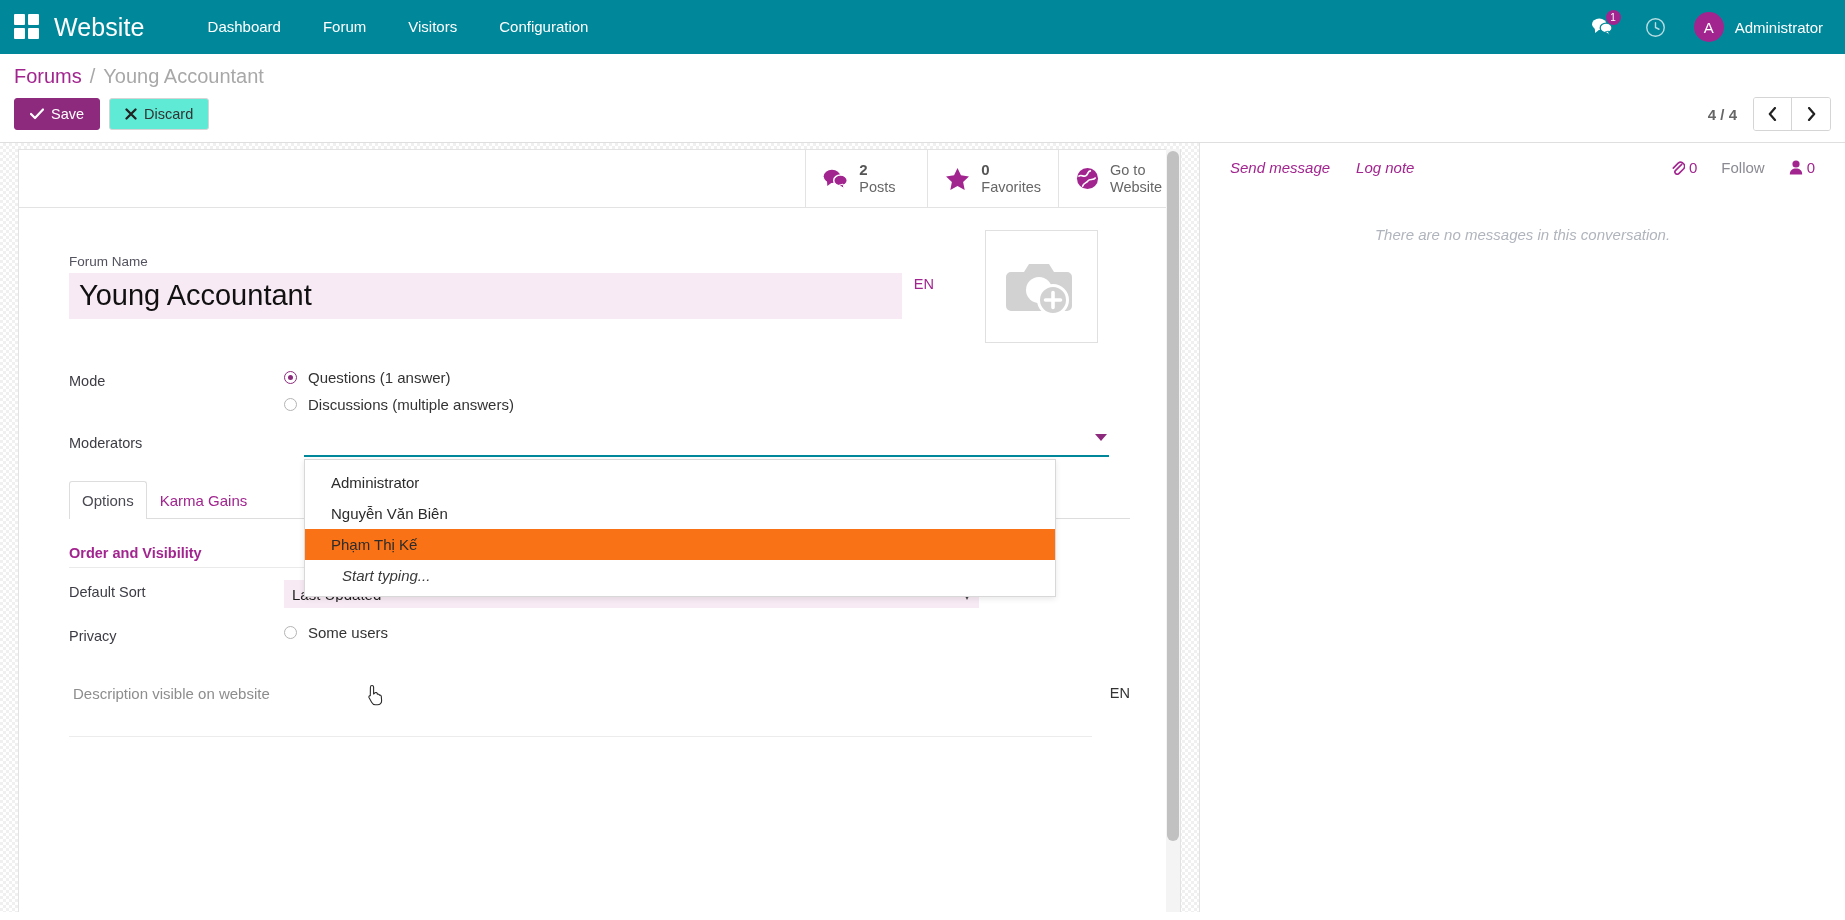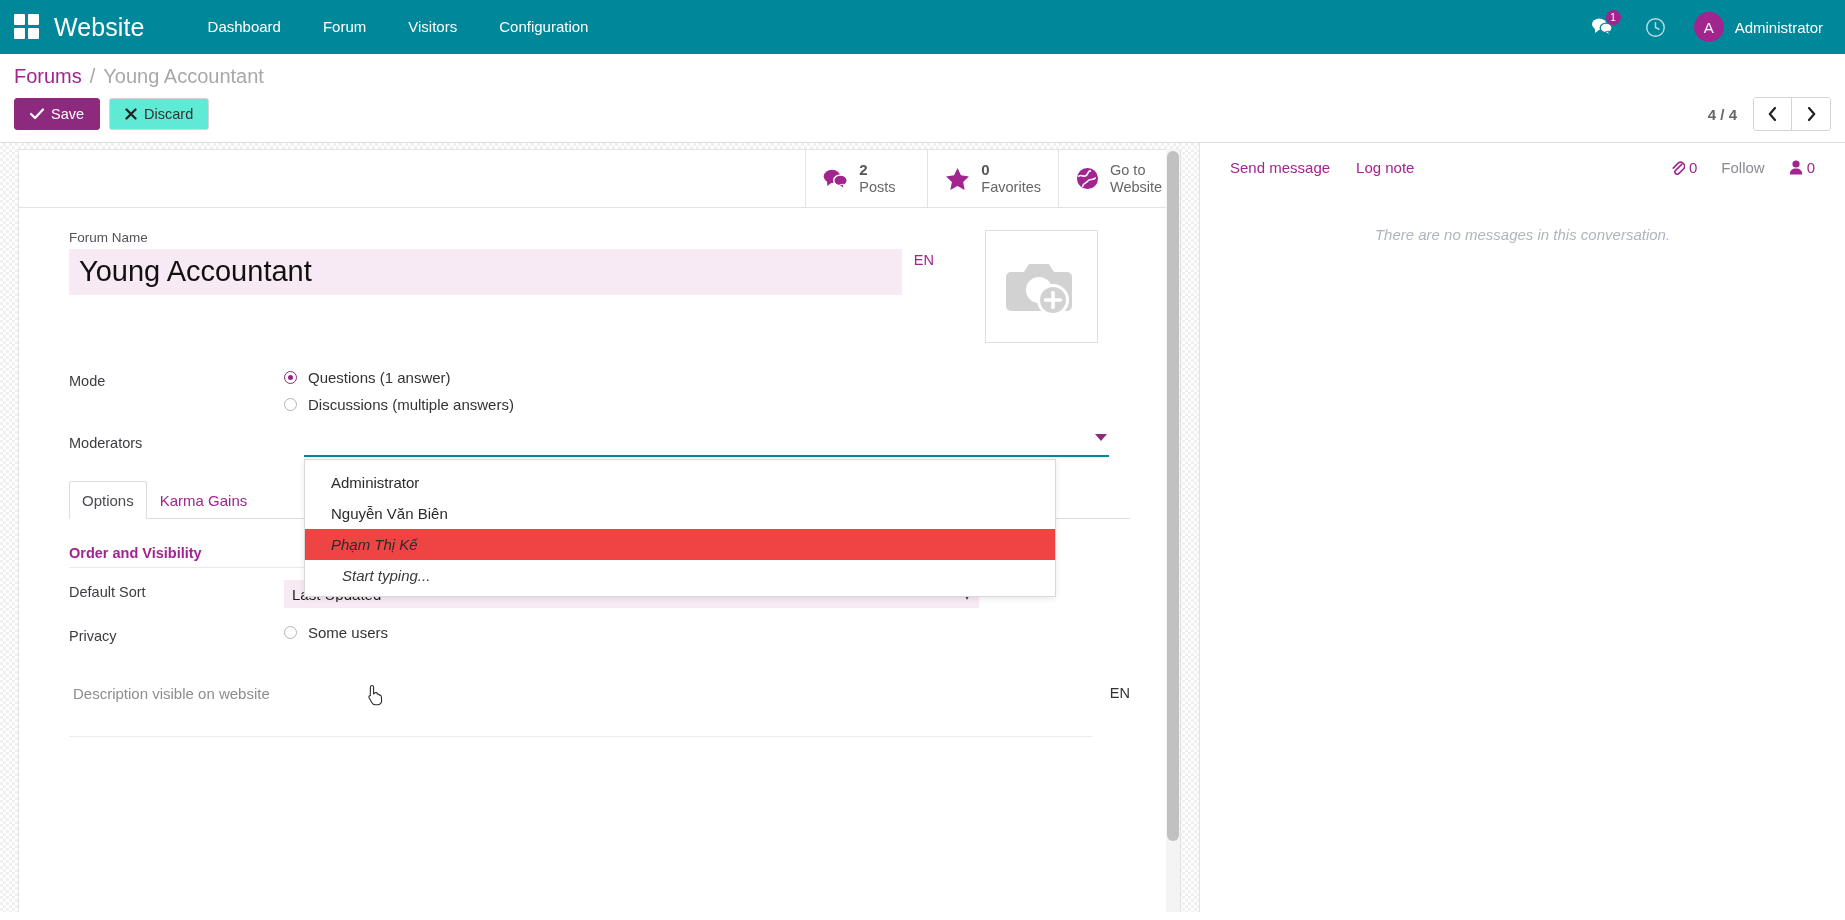--- a/index.html
+++ b/index.html
@@ -172,21 +172,21 @@
   }
   .stat-icon { color: #a2248f; flex-shrink: 0; display: flex; }
   .stat-txt { display: flex; flex-direction: column; line-height: 1.12; }
   .stat-val { font-size: 15px; color: #555555; font-weight: 700; }
   .stat-lbl { font-size: 14.5px; color: #666666; }
   .stat-lbl2 { font-size: 14.5px; color: #666666; }
 
   .sheet-body { padding: 22px 50px 0 50px; position: relative; }
 
   
-  .title-block { display: flex; align-items: flex-start; }
+  .title-block { display: flex; align-items: center; }
   .title-left { flex: 1; max-width: 880px; }
   .fld-label-sm { font-size: 13.5px; color: #53535f; margin-bottom: 4px; font-weight: 400; }
   .name-input-wrap { display: flex; align-items: stretch; max-width: 865px; }
   .name-input {
     flex: 1;
     background: #f8eaf4;
     border: none;
     font-size: 29px;
     color: #111111;
     padding: 4px 10px 6px 10px;
@@ -272,21 +272,21 @@
     box-shadow: 0 2px 6px rgba(0,0,0,0.09);
     z-index: 60;
     padding: 7px 0 5px 0;
   }
   .dd-item {
     padding: 7px 26px;
     font-size: 15px;
     color: #2b2b2b;
     cursor: pointer;
   }
-  .dd-item:hover, .dd-item.active { background: #ef4444; font-style: italic; }
+  .dd-item:hover, .dd-item.active { background: #f97316; }
   .dd-item.hint { font-style: italic; color: #3a3a3a; padding-left: 37px; }
   .cursor-ptr {
     position: absolute;
     left: 367px; top: 541px;
     width: 18px; height: 22px;
     pointer-events: none;
     z-index: 70;
   }
 
   
@@ -382,20 +382,21 @@
     border-left: 1px solid #e3e3e3;
     padding: 16px 30px 0 30px;
   }
   .chatter-top { display: flex; align-items: center; }
   .ch-btn {
     font-size: 15px;
     color: #a2248f;
     margin-right: 26px;
     cursor: pointer;
     white-space: nowrap;
+    font-style: italic;
   }
   .ch-spacer { flex: 1; }
   .ch-meta { display: flex; align-items: center; gap: 24px; }
   .ch-stat { display: flex; align-items: center; gap: 4px; font-size: 15px; color: #a2248f; cursor: pointer; }
   .ch-follow { font-size: 15px; color: #8a8a92; cursor: pointer; }
   .ch-empty {
     text-align: center;
     font-style: italic;
     color: #b0b4bc;
     font-size: 15px;

